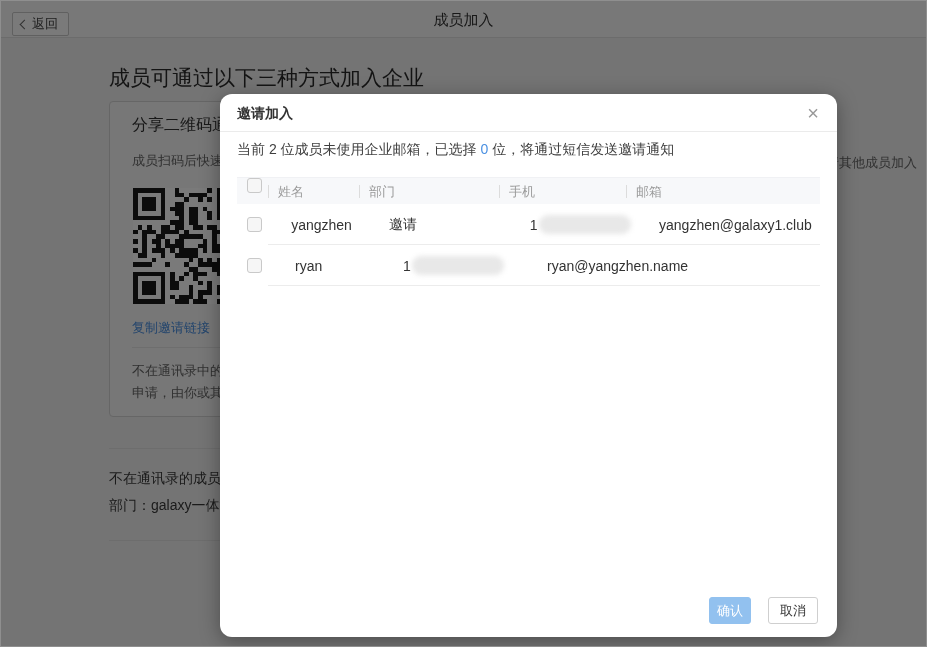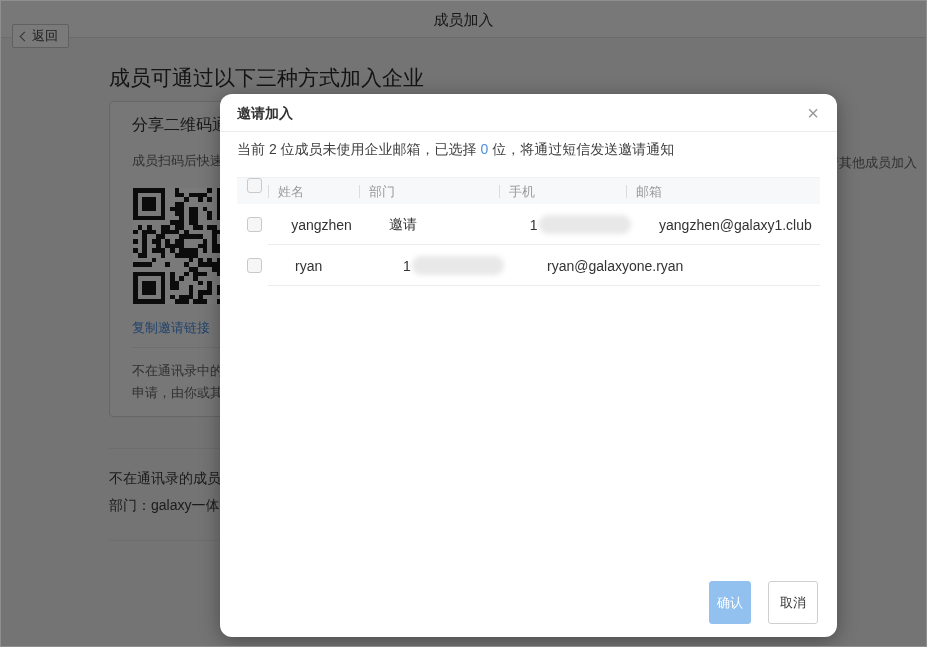--- a/index.html
+++ b/index.html
@@ -2,21 +2,21 @@
 <html><head>
 <meta charset="utf-8">
 <style>
   * { margin:0; padding:0; box-sizing:border-box; }
   html,body { width:927px; height:647px; overflow:hidden; }
   body { font-family:"Liberation Sans","DejaVu Sans",sans-serif; }
   #stage { position:relative; width:927px; height:647px; background:#f2f2f2; border:1px solid #8f8f8f; overflow:hidden; }
 
   
   .topbar { position:absolute; left:0; top:0; width:100%; height:37px; background:#fafafa; border-bottom:1px solid #e2e2e2; }
-  .back-btn { position:absolute; left:11px; top:23px; height:24px; padding:0 10px 0 8px; background:#fff; border:1px solid #c9c9c9; border-radius:2px; font-size:13px; color:#444; display:flex; align-items:center; gap:4px; cursor:pointer; }
+  .back-btn { position:absolute; left:11px; top:11px; height:24px; padding:0 10px 0 8px; background:#fff; border:1px solid #c9c9c9; border-radius:2px; font-size:13px; color:#444; display:flex; align-items:center; gap:4px; cursor:pointer; }
   .chev { display:inline-block; width:7px; height:7px; border-left:1px solid #666; border-bottom:1px solid #666; transform:rotate(45deg); margin-top:1px; }
   .topbar-title { position:absolute; left:0; right:0; top:0; line-height:37px; text-align:center; font-size:15px; color:#333; }
 
   .page-heading { position:absolute; left:108px; top:63px; font-size:21px; color:#2b2b2b; }
 
   .qr-card { position:absolute; left:108px; top:100px; width:272px; height:316px; background:#f9f9f9; border:1px solid #d5d5d5; border-radius:4px; }
   .qr-card .card-title { position:absolute; left:22px; top:13px; font-size:16px; color:#333; white-space:nowrap; }
   .qr-card .card-desc  { position:absolute; left:22px; top:50px; font-size:13px; color:#666; white-space:nowrap; }
   .qr-box { position:absolute; left:23px; top:86px; width:116px; height:116px; background:#fff; }
   .qr-link { position:absolute; left:22px; top:217px; font-size:13px; color:#4a90e2; cursor:pointer; white-space:nowrap; }
@@ -50,21 +50,21 @@
   .c-phone { width:127px; display:flex; align-items:center; }
   .c-mail { width:194px; }
   .thead .c-name,.thead .c-dept,.thead .c-phone,.thead .c-mail { position:relative; padding-left:10px; height:100%; line-height:27px; }
   .thead .sepcol::before { content:""; position:absolute; left:0; top:7px; width:1px; height:13px; background:#dcdcdc; }
   .trow .c-name,.trow .c-dept,.trow .c-mail { padding-left:10px; }
   .trow .c-phone { padding-left:10px; }
   .chk { width:15px; height:15px; margin-left:10px; border:1px solid #c9c9c9; border-radius:3px; background:#f6f6f6; cursor:pointer; }
   .redact { display:inline-block; width:92px; height:19px; margin-left:1px; border-radius:9px; background:#e8e8e8; filter:blur(2.5px); }
 
   .m-footer { position:absolute; right:19px; bottom:13px; display:flex; gap:17px; }
-  .btn { height:43px; font-size:13px; border-radius:3px; display:flex; align-items:center; justify-content:center; cursor:pointer; font-family:inherit; }
+  .btn { height:27px; font-size:13px; border-radius:3px; display:flex; align-items:center; justify-content:center; cursor:pointer; font-family:inherit; }
   .btn-confirm { width:42px; background:#92c1ef; color:#fff; border:1px solid #92c1ef; }
   .btn-cancel { width:50px; background:#fff; color:#333; border:1px solid #cfcfcf; }
 </style>
 </head>
 <body>
 
 <div id="stage">
 
   <div class="topbar">
     <div class="back-btn">
@@ -341,21 +341,21 @@
 
       <div class="trow">
         <div class="c-chk">
             <span class="chk"></span>
           </div>
         <div class="c-name">ryan</div>
         <div class="c-phone">
             <span>1</span>
             <span class="redact"></span>
           </div>
-        <div class="c-mail">ryan@galaxyone.ryan</div>
+        <div class="c-mail">ryan@yangzhen.name</div>
       </div>
     </div>
 
     <div class="m-footer">
       <button class="btn btn-confirm">确认</button>
       <button class="btn btn-cancel">取消</button>
     </div>
   </div>
 
 </div>

